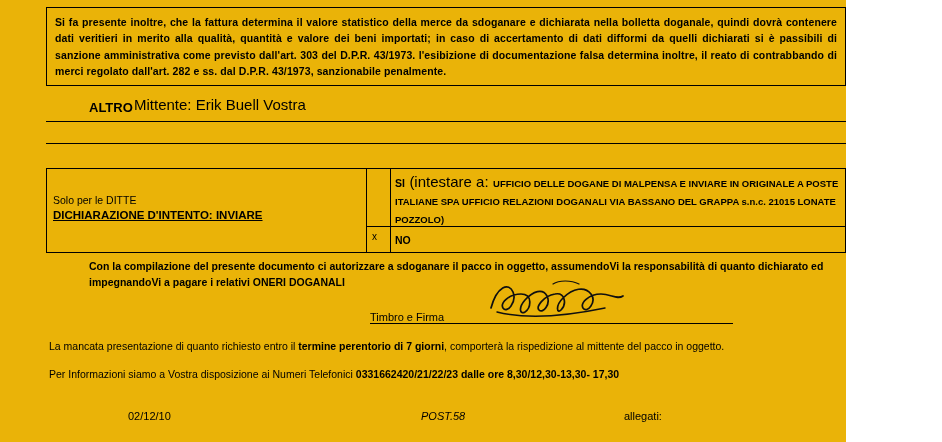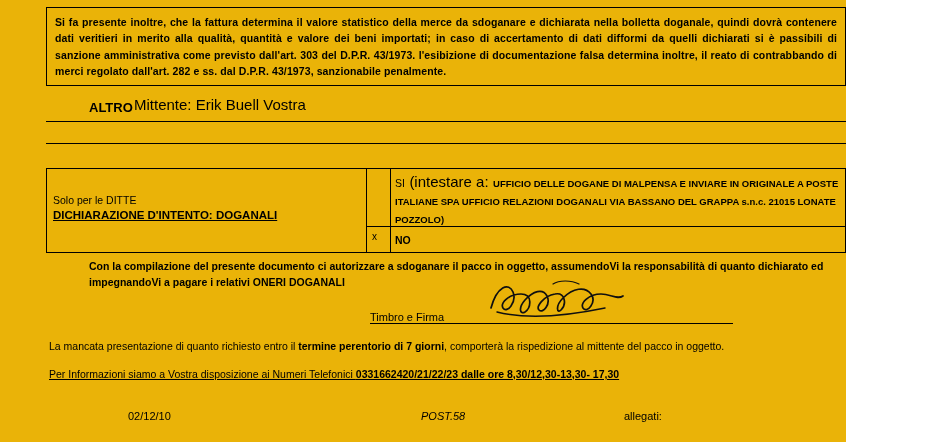--- a/index.html
+++ b/index.html
@@ -126,21 +126,21 @@
     left: 344px;
     top: 0;
     right: 0;
     height: 58px;
     border-bottom: 1px solid #000;
     box-sizing: border-box;
     padding: 4px 6px 0 4px;
   }
   .si-word {
     font-size: 10.5px;
-    font-weight: normal;
+    font-weight: bold;
     margin-top: 19px;
   }
   .si-detail {
     font-size: 9.5px;
     font-weight: bold;
     line-height: 1.45;
   }
   .si-detail-intestare {
     font-weight: normal;
     font-size: 15px;
@@ -215,21 +215,20 @@
     font-size: 10.5px;
     line-height: 1.5;
   }
   .note-1 b { font-weight: bold; }
   .note-2 {
     position: absolute;
     left: 49px;
     top: 368px;
     width: 790px;
     font-size: 10.5px;
-    text-decoration: underline;
   }
   .note-2 b { font-weight: bold; }
   
   .footer {
     position: absolute;
     left: 46px;
     top: 410px;
     width: 800px;
     height: 20px;
   }
@@ -274,21 +273,21 @@
   <div class="altro-row">
     <div class="altro-label">ALTRO</div>
     <div class="altro-value">Mittente: Erik Buell Vostra</div>
   </div>
   <div class="rule-1"></div>
   <div class="rule-2"></div>
 
   <div class="ditte-table">
     <div class="ditte-left">
       <div class="l1">Solo per le DITTE</div>
-      <div class="l2">DICHIARAZIONE D'INTENTO: DOGANALI</div>
+      <div class="l2">DICHIARAZIONE D'INTENTO: INVIARE</div>
     </div>
 
     <div class="si-check"></div>
     <div class="si-body">
       <span class="si-word">SI</span>
       <span class="si-detail-intestare">(intestare a:</span>
       <span class="si-detail">UFFICIO DELLE DOGANE DI MALPENSA E INVIARE IN ORIGINALE A POSTE ITALIANE SPA UFFICIO RELAZIONI DOGANALI VIA BASSANO DEL GRAPPA s.n.c.   21015 LONATE POZZOLO)</span>
     </div>
 
     <div class="no-check">

